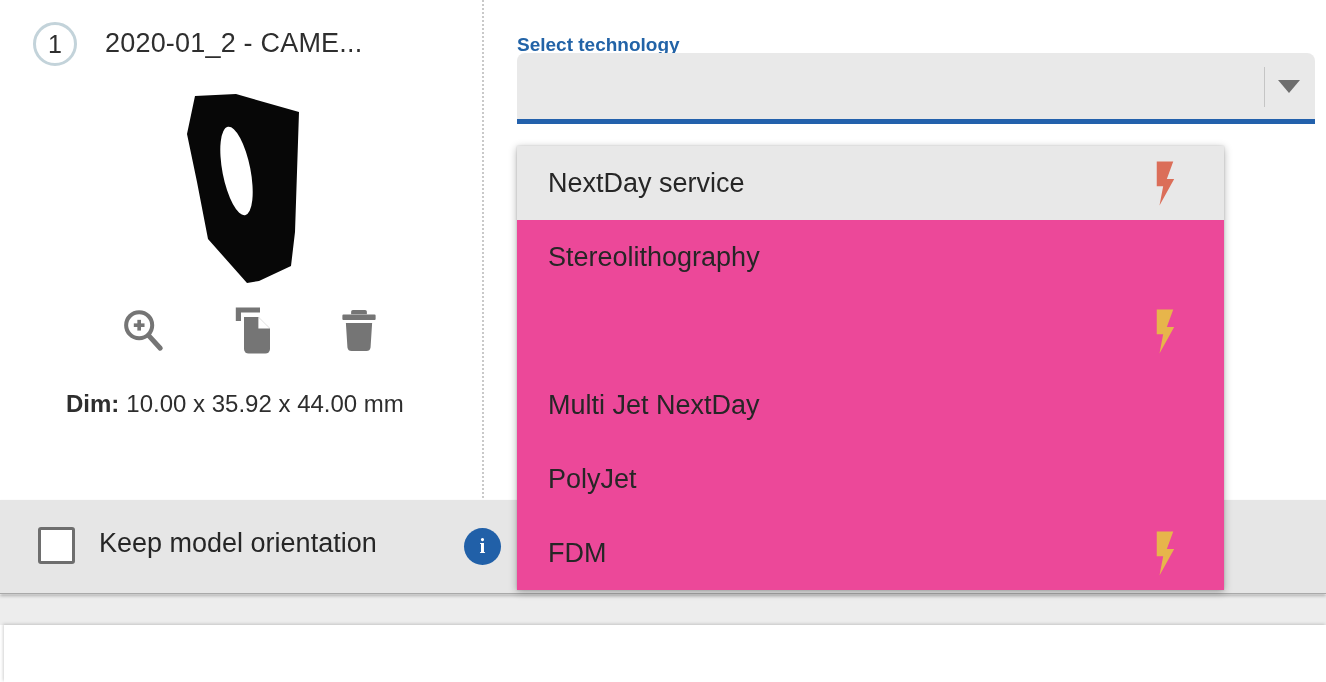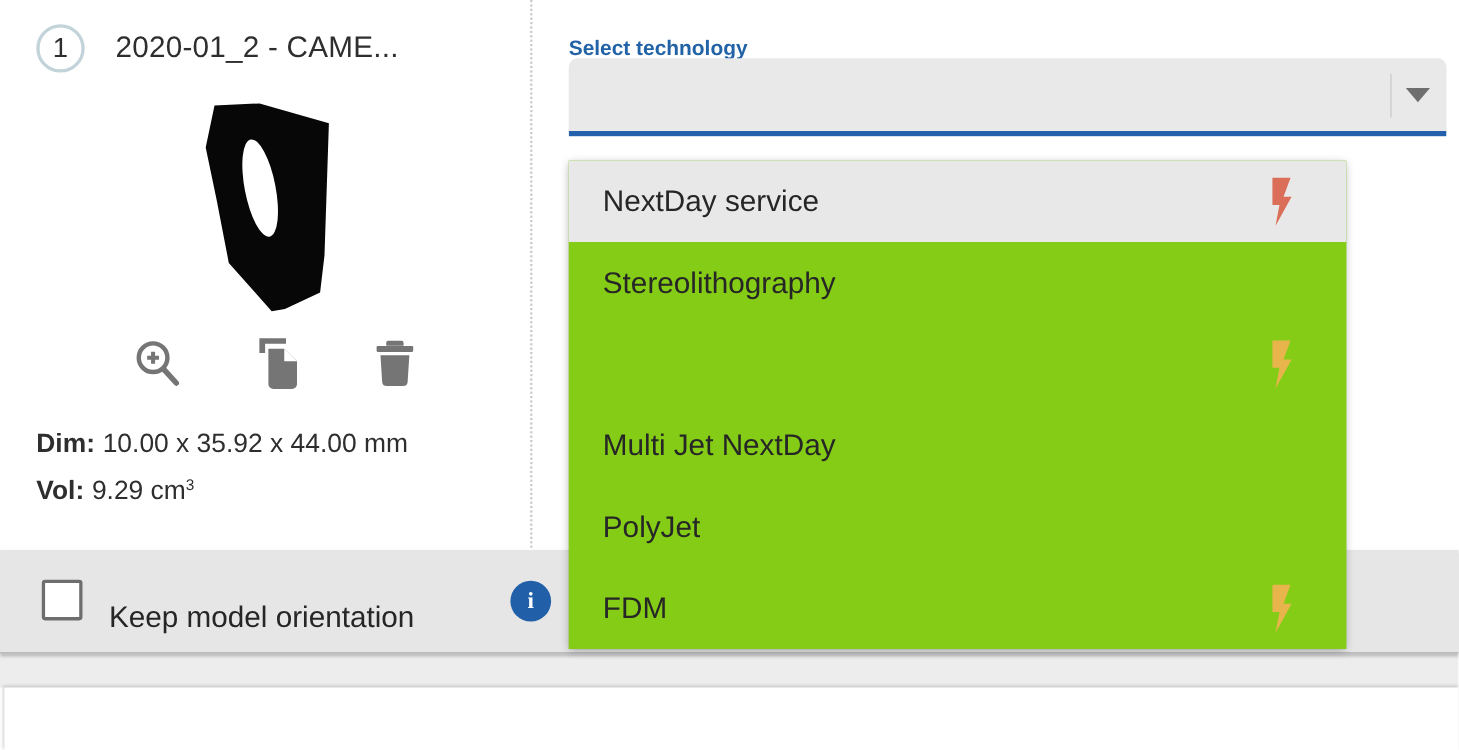--- a/index.html
+++ b/index.html
@@ -22,45 +22,45 @@
   #badge { left:33px; top:22px; width:44px; height:44px; border-radius:50%;
            border:3px solid #c3d3da; display:flex; align-items:center; justify-content:center;
            font-size:25px; color:#2e2e2e; }
   #model-title { left:105px; top:28px; font-size:27px; color:#2e2e2e; letter-spacing:0.2px; }
   #thumb { left:185px; top:92px; }
   #icon-row { left:120px; top:306px; width:260px; display:flex; align-items:flex-start;
               justify-content:space-between; color:#757575; }
   .tool-btn { background:none; border:none; color:#757575; cursor:pointer; padding:0; }
   #dims { left:33px; top:385px; font-size:24px; color:#2e2e2e; line-height:37px; }
   #dims b { font-weight:bold; }
-  .lbl-gap { margin-right:7px; font-weight:bold; }
+  .lbl-gap { margin-right:7px; font-weight:bold;margin-left:33px; }
   sup { font-size:14px; }
 
   
   #keep-check { left:38px; top:527px; width:37px; height:37px; background:#fff;
                 border:3px solid #6e6e6e; border-radius:3px; z-index:2; cursor:pointer; }
-  #keep-label { left:99px; top:528px; font-size:27px; color:#262626; z-index:2;margin-top:18px; }
+  #keep-label { left:99px; top:528px; font-size:27px; color:#262626; z-index:2; }
   #info-icon { left:464px; top:528px; width:37px; height:37px; border-radius:50%;
                background:#2160a8; color:#fff; display:flex; align-items:center;
                justify-content:center; font-size:21px; font-weight:bold; z-index:2;
                cursor:pointer; font-family:"Liberation Serif", serif; }
 
   
   #select-label { left:517px; top:18px; font-size:19px; font-weight:bold; color:#2263a7;
                   cursor:pointer;margin-top:16px; }
   #select-box { left:517px; top:53px; width:798px; height:71px; background:#e9e9e9;
                 border-radius:8px 8px 0 0; border-bottom:5px solid #2361ac; cursor:pointer; }
   #select-divider { right:50px; top:14px; height:40px; width:0; border-left:1px solid #c5c5c5;
                     position:absolute; }
   #select-caret { position:absolute; right:15px; top:27px; width:0; height:0;
                   border-left:11px solid transparent; border-right:11px solid transparent;
                   border-top:13px solid #6e6e6e; }
 
   
-  #dropdown { left:517px; top:146px; width:707px; background:#84cc16; z-index:5;
+  #dropdown { left:517px; top:146px; width:707px; background:#ec4899; z-index:5;
               box-shadow:0 2px 8px rgba(0,0,0,0.3), 0 0 2px rgba(0,0,0,0.15); }
   .option { position:relative; height:74px; display:flex; align-items:center;
             padding-left:31px; font-size:27px; color:#262626; cursor:pointer; }
   .option.highlighted { background:#e8e8e8; }
   .bolt { position:absolute; right:48px; top:15px; width:22px; height:45px; }
   .bolt svg { width:22px; height:45px; display:block; }
   .bolt-red { color:#db6e59; }
   .bolt-yellow { color:#e7b54b; }
 </style>
 </head>
@@ -107,23 +107,20 @@
         <rect x="2.5" y="4.2" width="19" height="3.1" rx="0.6" fill="currentColor"></rect>
         <path d="M4.5 9 H19.5 L18.6 23 A2.4 2.4 0 0 1 16.2 25 H7.8 A2.4 2.4 0 0 1 5.4 23 Z" fill="currentColor"></path>
       </svg>
     </button>
   </div>
 
   <div class="abs" id="dims">
     <div>
       <b class="lbl-gap">Dim:</b><span>10.00 x 35.92 x 44.00 mm</span>
     </div>
-    <div>
-      <b class="lbl-gap">Vol:</b><span>9.29 cm</span><sup>3</sup>
-    </div>
   </div>
 
   <div class="abs" id="keep-check"></div>
   <div class="abs" id="keep-label">Keep model orientation</div>
   <div class="abs" id="info-icon">
     <span>i</span>
   </div>
 
   <div class="abs" id="select-label">Select technology</div>
   <div class="abs" id="select-box">

